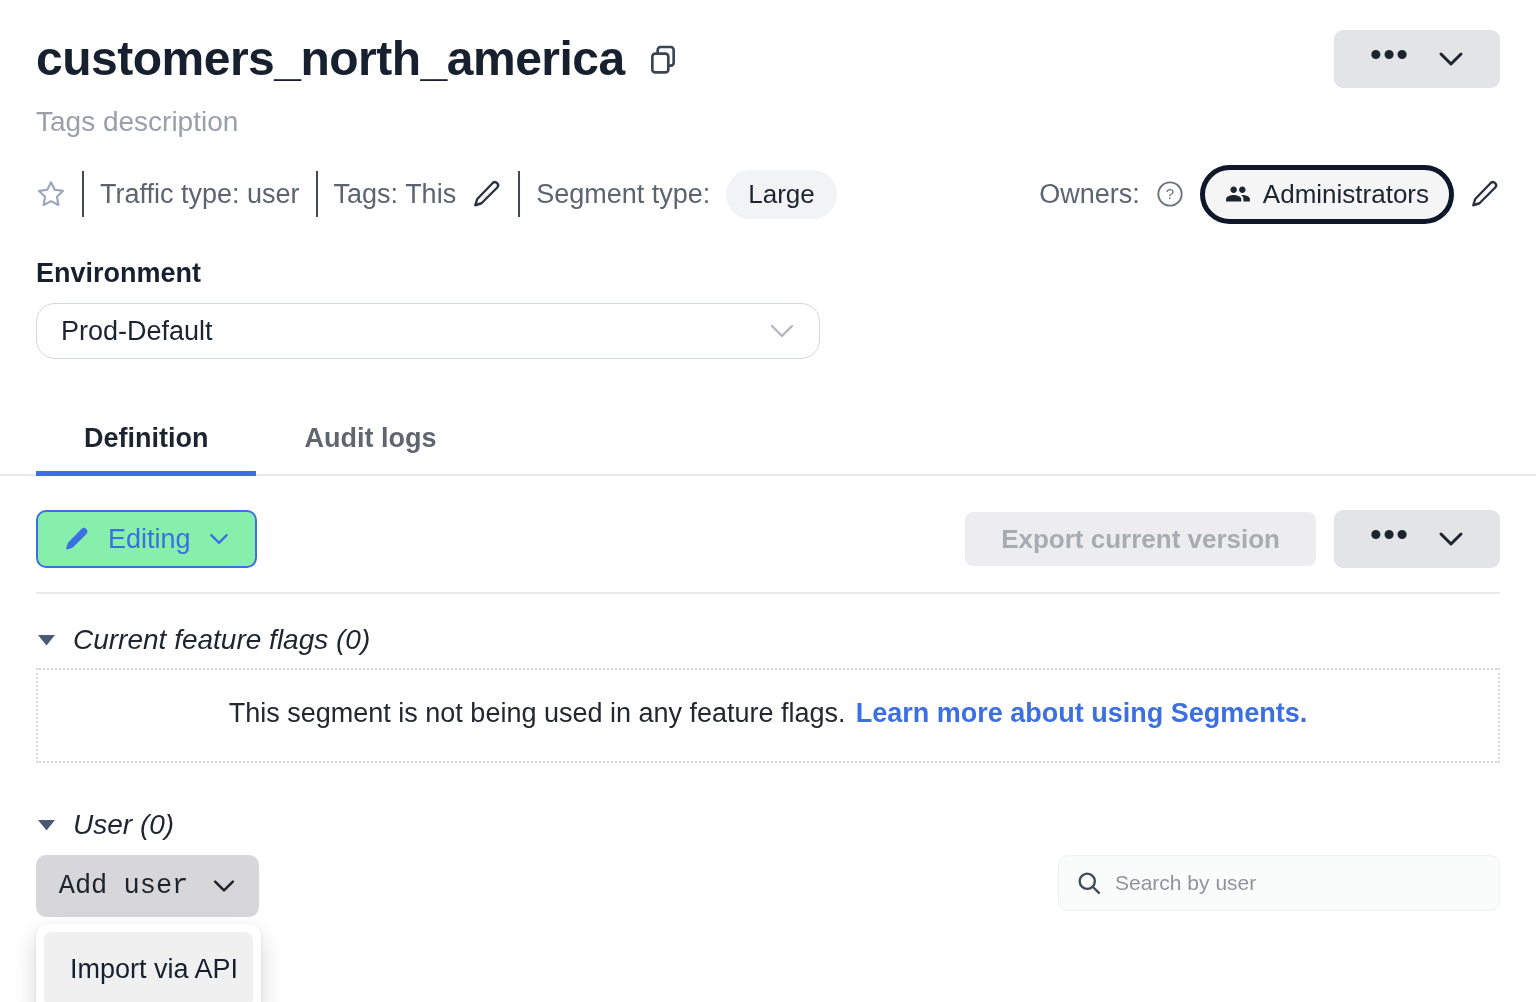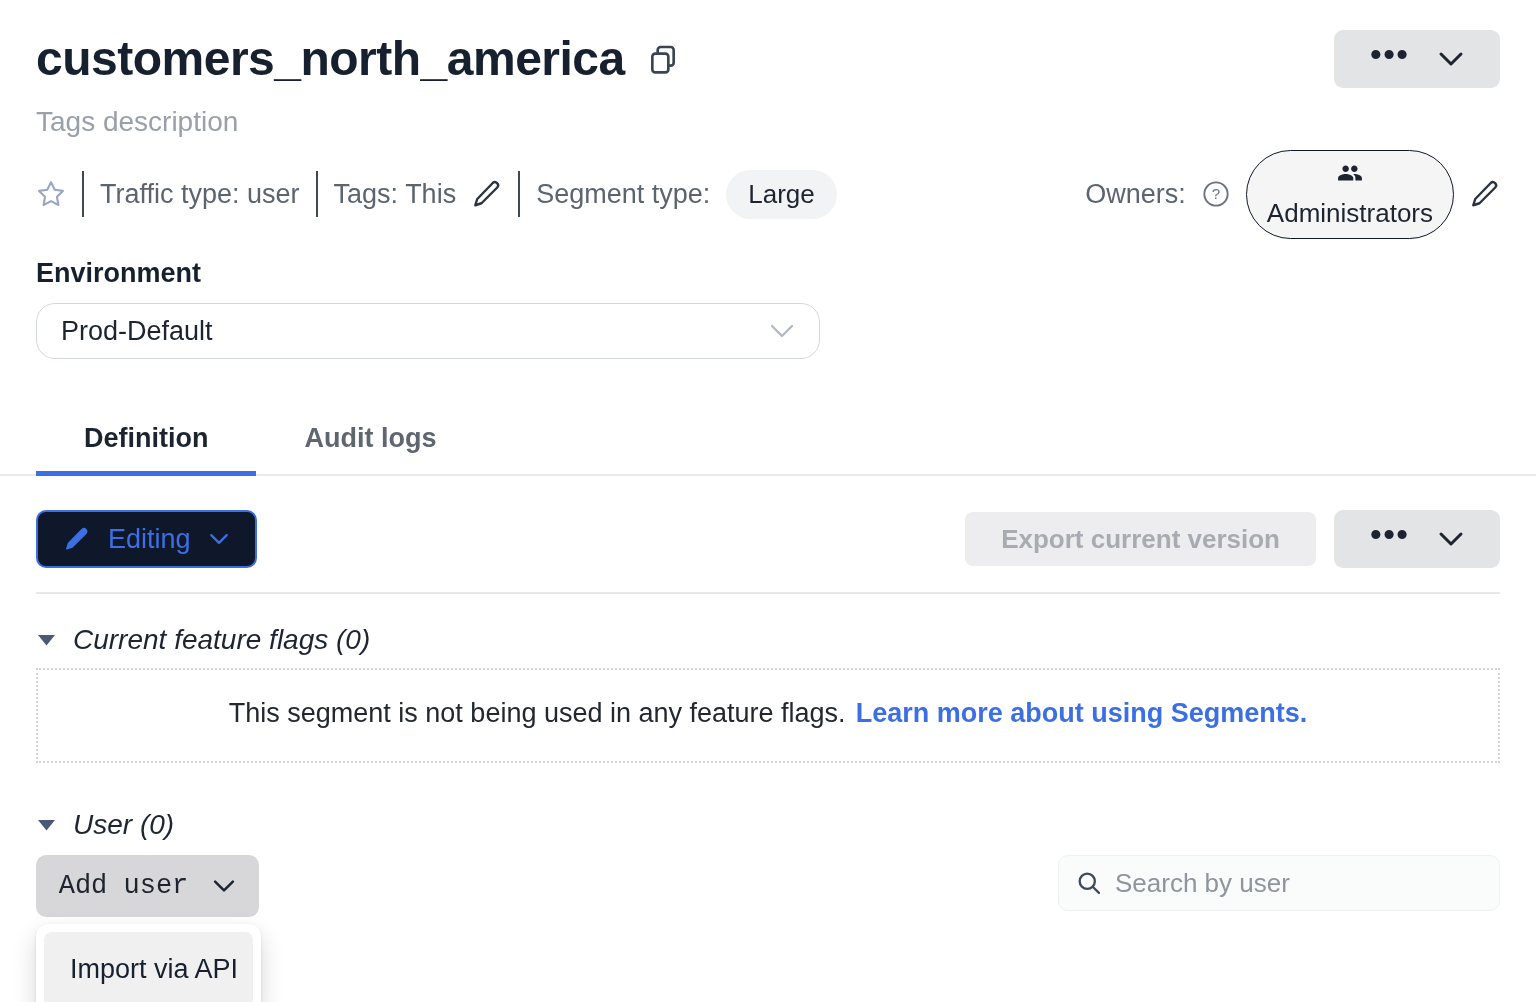--- a/index.html
+++ b/index.html
@@ -28,21 +28,21 @@
   .description { margin-top: 18px; font-size: 28px; color: #99a0aa; }
 
   .meta-row { margin-top: 32px; display: flex; align-items: center; gap: 16px; height: 48px; }
   .vdiv { width: 2px; height: 46px; background: #3f4856; }
   .meta-text { font-size: 27px; color: #5b6470; }
   .pill {
     background: #f2f3f4; border-radius: 999px; padding: 9px 22px;
     font-size: 26px; color: #1c2430; display: inline-flex; align-items: center; gap: 12px;
   }
   .owners { margin-left: auto; display: flex; align-items: center; gap: 16px; }
-  .owners-pill { background: #f5f5f6; border: 1px solid #0f172a; padding: 9px 20px; flex-direction: column; }
+  .owners-pill { background: #f5f5f6; border: 5px solid #0f172a; padding: 9px 20px; }
 
   
   .env { margin-top: 40px; }
   .env-label { font-size: 27px; font-weight: 700; color: #16202e; }
   .select {
     margin-top: 14px; width: 784px; height: 56px;
     border: 1px solid #d3d8de; border-radius: 19px;
     display: flex; align-items: center; justify-content: space-between;
     padding: 0 24px; font-size: 27px; color: #1c2430; cursor: pointer; background: #fff;
   }
@@ -58,21 +58,21 @@
   }
   .tab.active { color: #1c2430; }
   .tab.active::after {
     content: ""; position: absolute; left: 0; right: 0; bottom: -2px;
     height: 5px; background: #3b6fe3;
   }
 
   
   .toolbar { margin-top: 34px; display: flex; align-items: center; justify-content: space-between; }
   .editing-btn {
-    height: 58px; padding: 0 26px; background: #0f172a;
+    height: 58px; padding: 0 26px; background: #86efac;
     border: 2px solid #3b6fe3; border-radius: 10px;
     display: flex; align-items: center; gap: 18px;
     font-size: 27px; color: #3b6fe3; font-family: inherit; cursor: pointer;
   }
   .toolbar-right { display: flex; align-items: center; gap: 18px; }
   .export-btn {
     height: 54px; padding: 0 36px; background: #ededef; border: none; border-radius: 8px;
     font-size: 26px; font-weight: 700; color: #a8acb2; font-family: inherit; cursor: default;
   }
   .hdiv { margin-top: 24px; height: 2px; background: #e7e8ea; }
@@ -109,21 +109,21 @@
     padding: 22px 10px 22px 26px; font-size: 27px; color: #16202e; cursor: pointer;
   }
 
   .search {
     width: 442px; height: 56px; background: #fafbfb;
     border: 1px solid #eef0f2; border-radius: 10px;
     display: flex; align-items: center; gap: 12px; padding: 0 16px;
   }
   .search input {
     flex: 1; border: none; background: transparent; outline: none;
-    font-size: 26px; color: #737373; font-family: inherit; min-width: 0;
+    font-size: 21px; color: #737373; font-family: inherit; min-width: 0;
   }
   .search input::placeholder { color: #8e959f; }
 
   svg { display: block; flex-shrink: 0; }
 </style>
 </head>
 <body>
 
 <div class="page">
 

